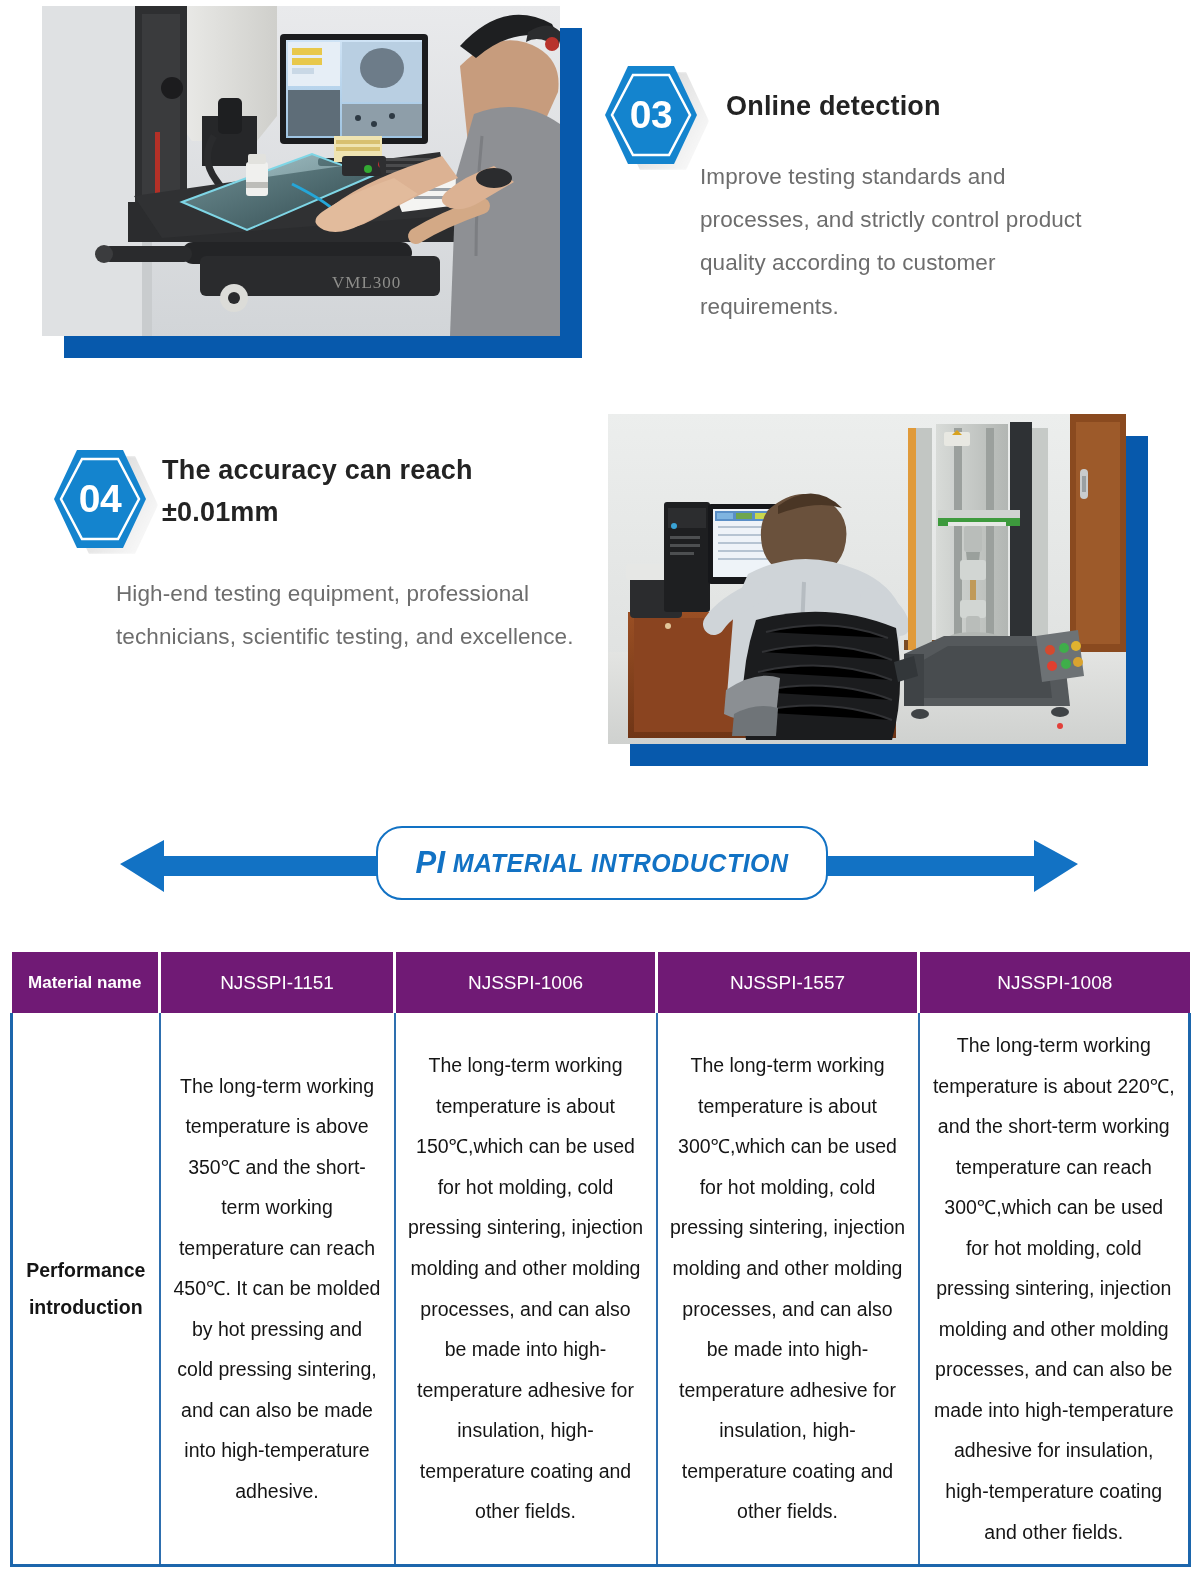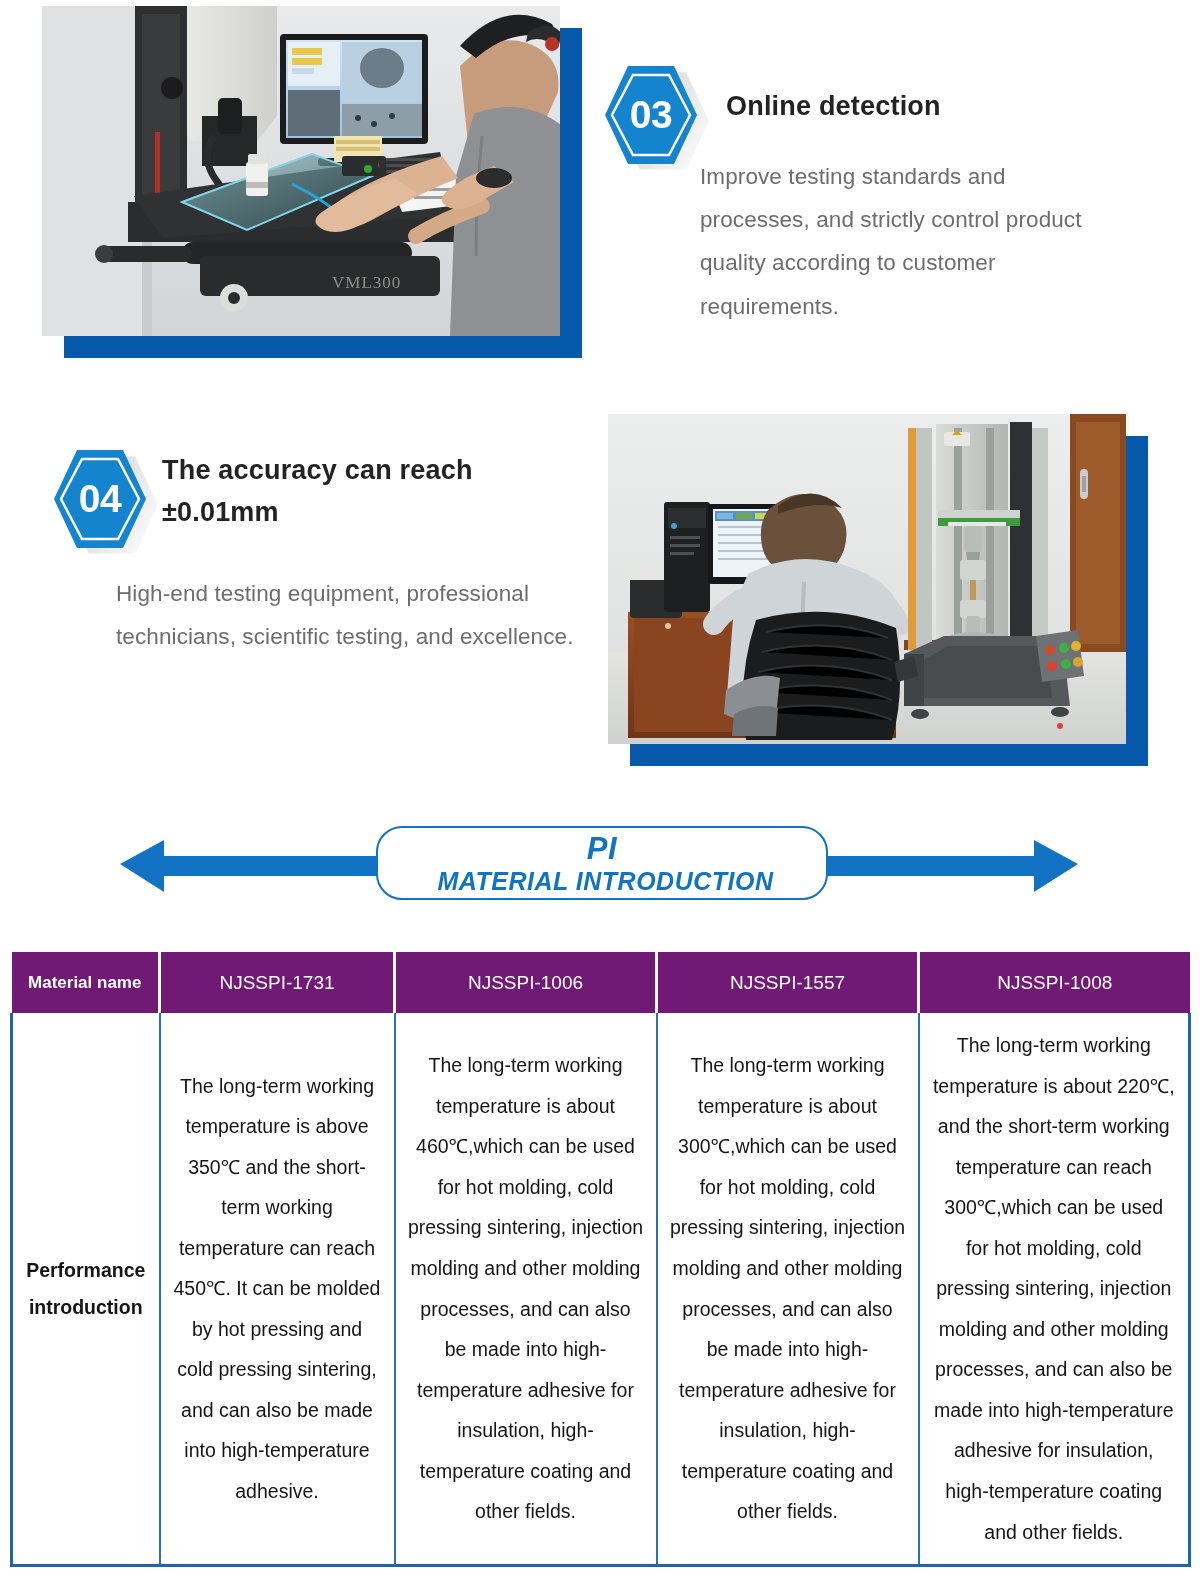--- a/index.html
+++ b/index.html
@@ -71,21 +71,21 @@
   
   .banner { position: absolute; left: 0; top: 812; width: 1200px; height: 110px; }
   .banner svg { display: block; }
   .banner-label {
     position: absolute;
     left: 376px; top: 826px;
     width: 452px; height: 74px;
     border: 2px solid #1272C4;
     border-radius: 26px;
     background: #ffffff;
-    display: flex; align-items: center; justify-content: center; flex-direction: column;
+    display: flex; align-items: center; justify-content: center;
   }
   .banner-label .t1 {
     color: #1272C4;
     font-style: italic;
     font-weight: bold;
     font-size: 31px;
     font-family: "Liberation Sans", sans-serif;
     letter-spacing: 0.5px;
   }
   .banner-label .t2 {
@@ -402,30 +402,30 @@
   </div>
   <div class="banner-label">
     <span class="t1">PI</span>
     <span class="t2">MATERIAL INTRODUCTION</span>
   </div>
 
   <table class="tbl">
     <thead>
       <tr>
         <th class="first" style="width:148px;">Material name</th>
-        <th style="width:235px;">NJSSPI-1731</th>
+        <th style="width:235px;">NJSSPI-1151</th>
         <th style="width:262px;margin-top:40px;">NJSSPI-1006</th>
         <th style="width:262px;">NJSSPI-1557</th>
         <th style="width:271px;">NJSSPI-1008</th>
       </tr>
     </thead>
     <tbody>
       <tr class="body-row">
         <td class="first">Performance introduction</td>
         <td>The long-term working temperature is above 350℃  and the short-term working temperature can reach 450℃. It can be molded by hot pressing and cold pressing sintering, and can also be made into high-temperature adhesive.</td>
-        <td>The long-term working temperature is about 460℃,which can be used for hot molding, cold pressing sintering, injection molding and other molding processes, and can also be made into high-temperature adhesive for insulation, high-temperature coating and other fields.</td>
+        <td>The long-term working temperature is about 150℃,which can be used for hot molding, cold pressing sintering, injection molding and other molding processes, and can also be made into high-temperature adhesive for insulation, high-temperature coating and other fields.</td>
         <td>The long-term working temperature is about 300℃,which can be used for hot molding, cold pressing sintering, injection molding and other molding processes, and can also be made into high-temperature adhesive for insulation, high-temperature coating and other fields.</td>
         <td>The long-term working temperature is about 220℃, and the short-term working temperature can reach 300℃,which can be used for hot molding, cold pressing sintering, injection molding and other molding processes, and can also be made into high-temperature adhesive for insulation, high-temperature coating and other fields.</td>
       </tr>
     </tbody>
   </table>
 
 </div>
 
 </body></html>

